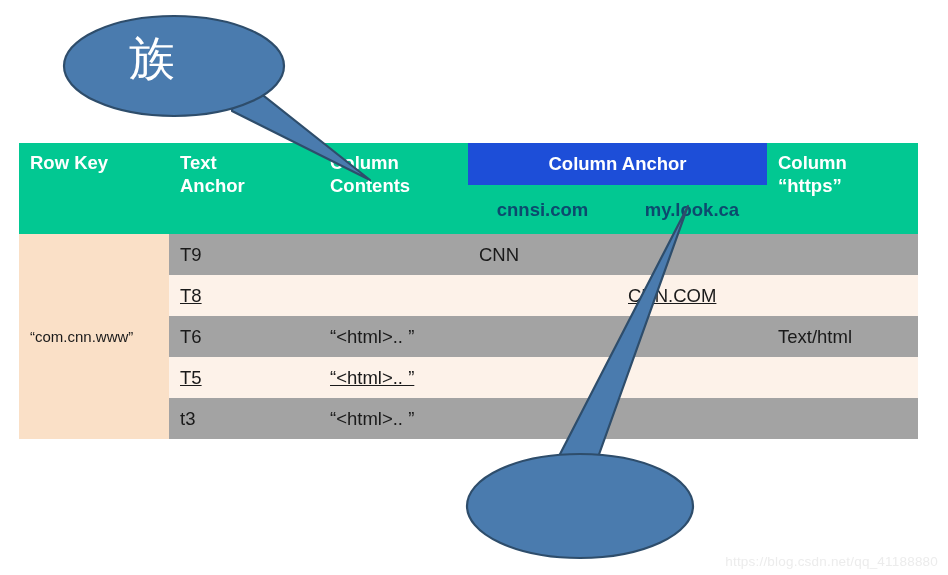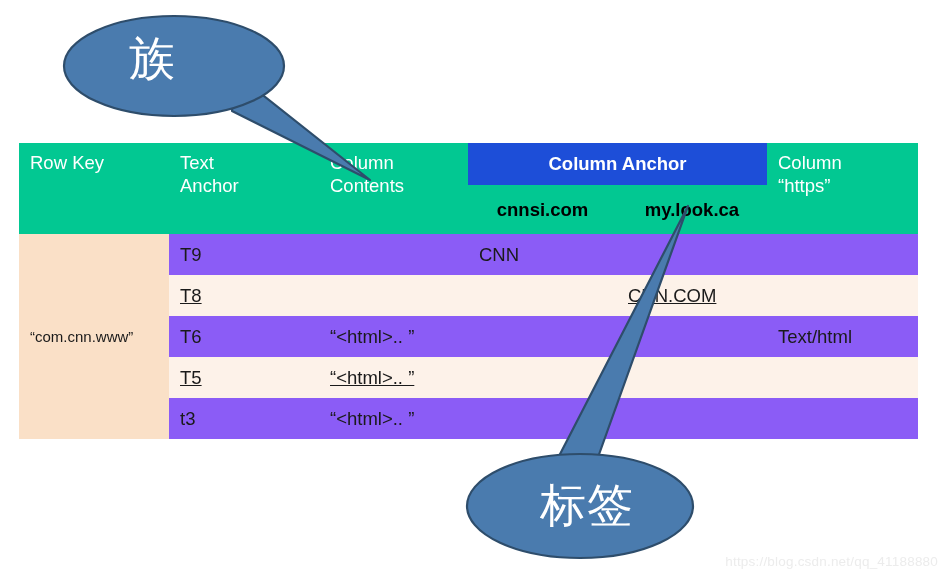--- a/index.html
+++ b/index.html
@@ -33,63 +33,63 @@
   #hbase-table td, #hbase-table th {
     padding: 0;
     vertical-align: middle;
     border: 0;
   }
 
   
   .hd {
     background: #02C892;
     color: #ffffff;
-    font-weight: normal;
+    font-weight: bold;
     font-size: 18.5px;
     line-height: 1.22;
     padding: 9px 0 8px 11px !important;
     text-align: left;
     border-right: 2px solid #ffffff;
     vertical-align: top !important;
   }
   .hd.last { border-right: 0; }
   .hd-group {
     background: #1d4ed8;
     color: #ffffff;
     font-weight: bold;
     font-size: 18.5px;
     text-align: center;
     border-bottom: 1.5px solid #1a1a1a;
     border-right: 2px solid #ffffff;
     height: 42px;
   }
   .hd-sub {
     background: #02C892;
-    color: #000000;
+    color: #0c4a6e;
     font-weight: bold;
     font-size: 18.5px;
     text-align: center;
     border-right: 1.5px solid #1a1a1a;
     height: 49px;
   }
   .hd-sub.edge { border-right: 2px solid #ffffff; }
 
   
   .bd {
     font-size: 18.5px;
     color: #1a1a1a;
     height: 41px;
     padding: 0 0 0 11px !important;
     border-right: 2px solid #ffffff;
     border-bottom: 2px solid #ffffff;
     white-space: nowrap;
   }
   .bd.last { border-right: 0; }
   .bd.bottom { border-bottom: 0; }
-  .row-a .bd { background: #8b5cf6; }
+  .row-a .bd { background: #a3a3a3; }
   .row-b .bd { background: #FDF2E9; text-decoration: underline; }
 
   .rowkey {
     background: #FAE0C7 !important;
     font-size: 15px;
     color: #1a1a1a;
     padding: 0 6px 0 11px !important;
     border-right: 2px solid #ffffff;
     line-height: 1.45;
     vertical-align: middle !important;
@@ -225,17 +225,16 @@
   <svg class="callout-svg" id="callout-top" width="320" height="180" viewBox="0 0 320 180">
     <path d="M 175 65 L 310 172 L 172 103 Z" fill="#4A7BAE" stroke="#2E4D6B" stroke-width="2.2" stroke-linejoin="round"></path>
     <ellipse cx="114" cy="58" rx="110" ry="50" fill="#4A7BAE" stroke="#2E4D6B" stroke-width="2.2"></ellipse>
   </svg>
   <div class="bubble-text" id="bubble-text-top">族</div>
 
   <svg class="callout-svg" id="callout-bottom" width="260" height="370" viewBox="0 0 260 370">
     <path d="M 226 8 L 135 262 L 95 262 Z" fill="#4A7BAE" stroke="#2E4D6B" stroke-width="2.2" stroke-linejoin="round"></path>
     <ellipse cx="118" cy="308" rx="113" ry="52" fill="#4A7BAE" stroke="#2E4D6B" stroke-width="2.2"></ellipse>
   </svg>
-  <div class="bubble-text" id="bubble-text-bottom">标签</div>
 
   <div id="watermark">https://blog.csdn.net/qq_41188880</div>
 
 </div>
 
 </body></html>

